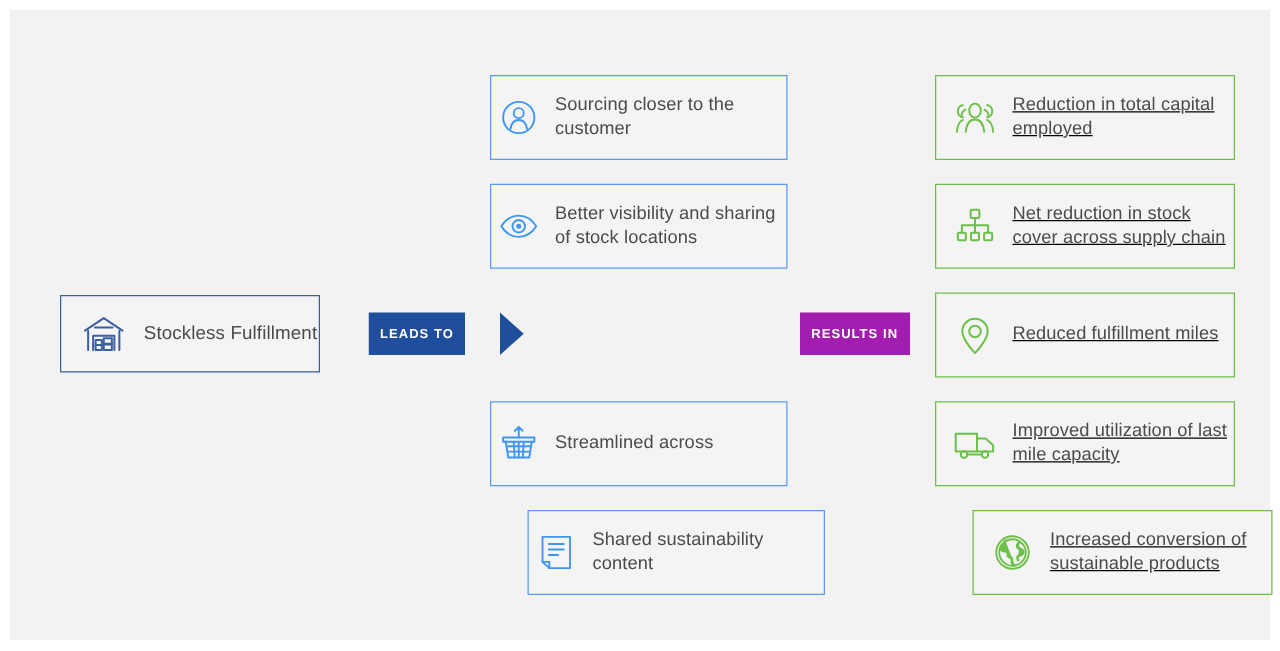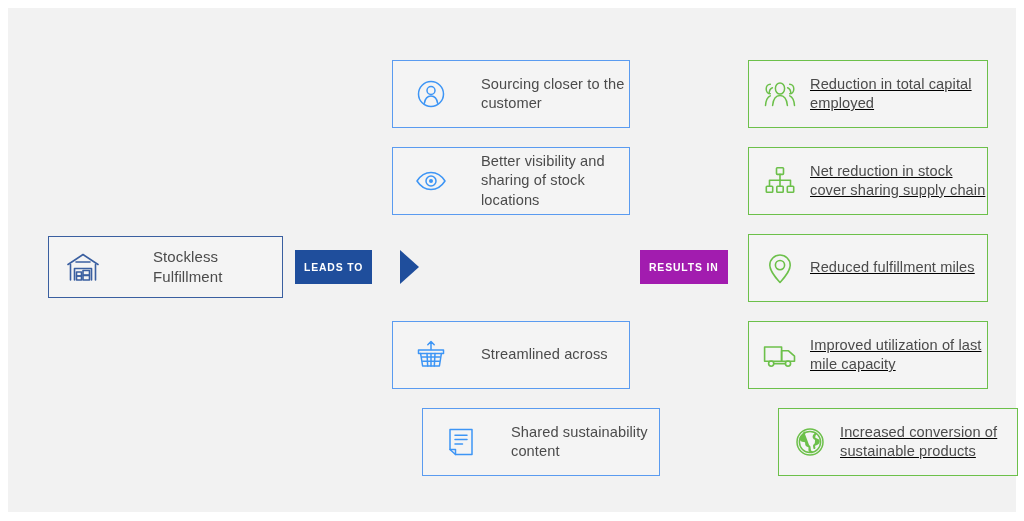--- a/index.html
+++ b/index.html
@@ -44,37 +44,35 @@
     color: #4b4b4b;
     font-size: 14.6px;
     line-height: 1.32;
     letter-spacing: 0.1px;
   }
 
   
   .card.source {
     left: 40px;
     top: 228px;
-    width: 235px;
+    width: 208px;
     height: 62px;
     border-color: #3a5fa0;
     padding-left: 14px;
-    gap: 38px;
   }
   .card.source .ico { width: 40px; height: 34px; }
   .card.source .lbl { margin-left: 12px; font-size: 15px; }
 
   
   .card.mid {
     left: 384px;
     width: 238px;
     height: 68px;
     border-color: #5a9bf0;
-    padding-left: 20px;
-    gap: 21px;
+    padding-left: 4px;
   }
   .card.mid .ico { width: 36px; height: 32px; }
   .card.mid .lbl { margin-left: 11px; }
 
   
   .card.res {
     left: 740px;
     width: 240px;
     height: 68px;
     border-color: #6cc04a;
@@ -225,21 +223,21 @@
         <svg width="30" height="30" viewBox="0 0 30 30" fill="none" stroke="#6cc04a" stroke-width="1.6" stroke-linecap="round" stroke-linejoin="round">
           <rect x="11.5" y="1.8" width="7" height="6.6" rx="0.8"></rect>
           <path d="M15 8.4 L15 14.2"></path>
           <path d="M4.5 20.2 L4.5 14.2 L25.5 14.2 L25.5 20.2"></path>
           <path d="M15 14.2 L15 20.2"></path>
           <rect x="1.3" y="20.2" width="6.4" height="6" rx="0.8"></rect>
           <rect x="11.8" y="20.2" width="6.4" height="6" rx="0.8"></rect>
           <rect x="22.3" y="20.2" width="6.4" height="6" rx="0.8"></rect>
         </svg>
       </span>
-      <span class="lbl">Net reduction in stock cover sharing supply chain</span>
+      <span class="lbl">Net reduction in stock cover across supply chain</span>
     </div>
 
     <div class="card res r2">
       <span class="ico">
         <svg width="26" height="31" viewBox="0 0 26 31" fill="none" stroke="#6cc04a" stroke-width="1.6" stroke-linecap="round" stroke-linejoin="round">
           <path d="M13 29.5 C13 29.5 23.2 18.6 23.2 12.2 C23.2 6.6 18.6 2 13 2 C7.4 2 2.8 6.6 2.8 12.2 C2.8 18.6 13 29.5 13 29.5 Z"></path>
           <circle cx="13" cy="12.1" r="4.6"></circle>
         </svg>
       </span>
       <span class="lbl">Reduced fulfillment miles</span>

